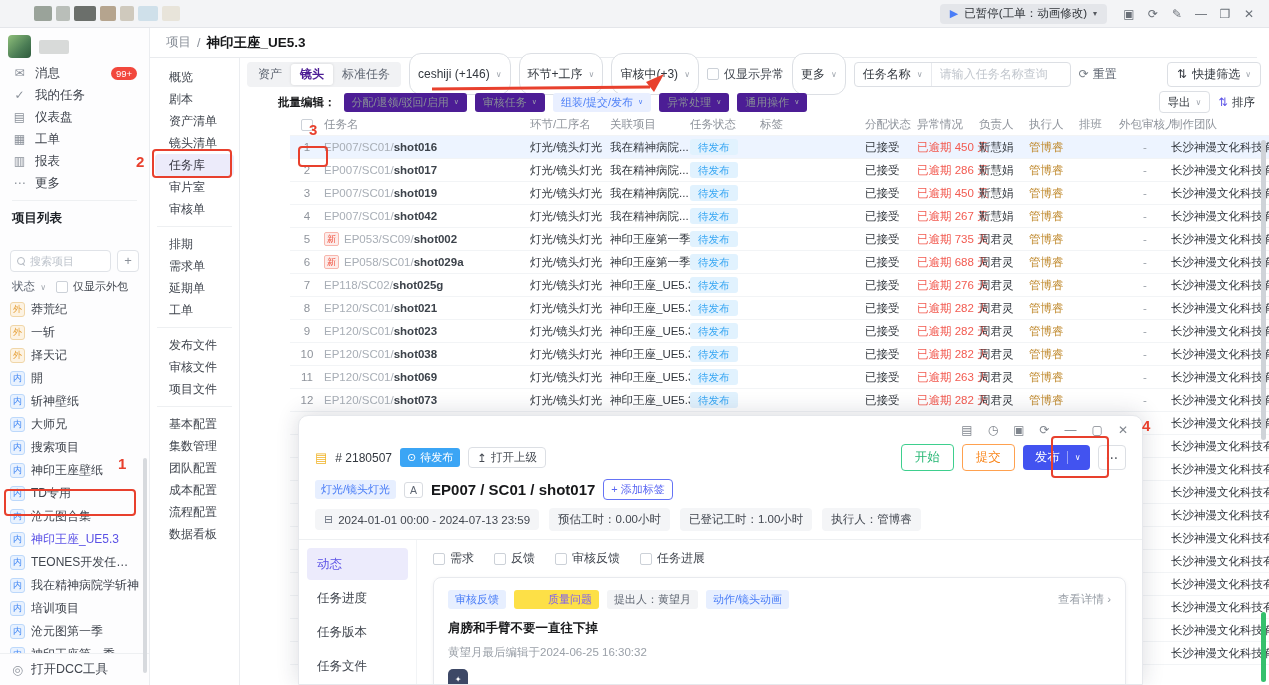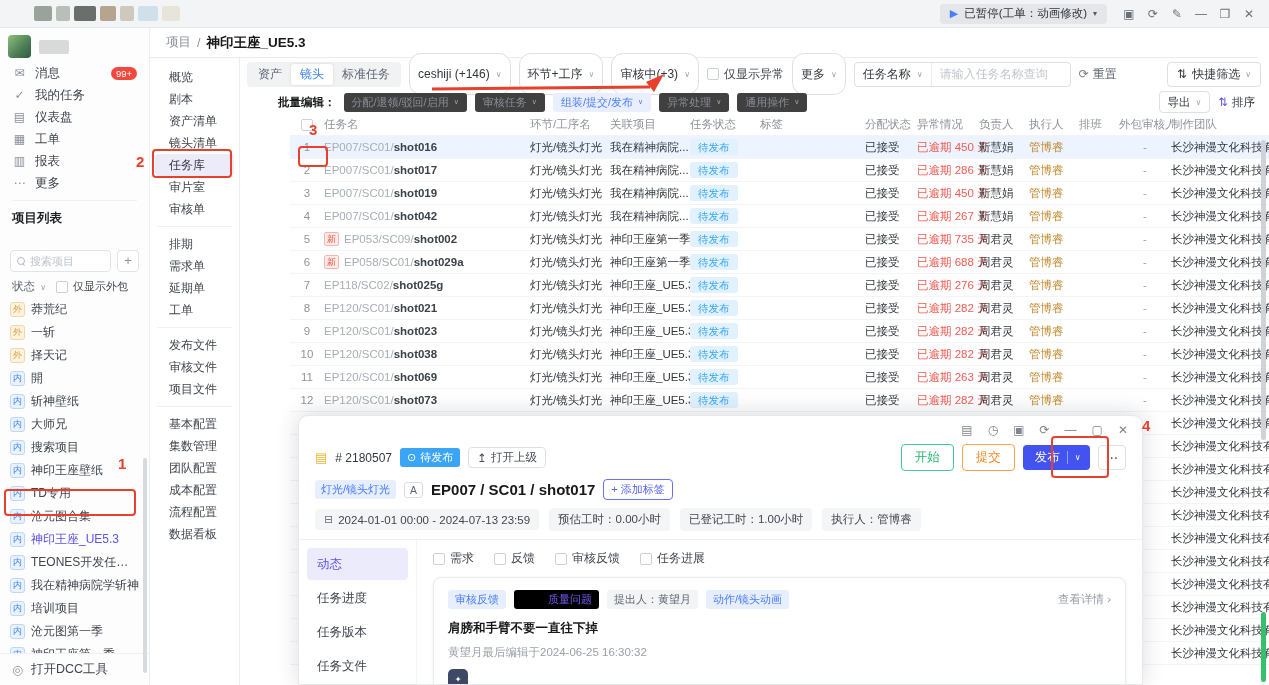--- a/index.html
+++ b/index.html
@@ -56,36 +56,36 @@
   .secnav-item { height:22px; display:flex; align-items:center; padding-left:14px; font-size:12px; color:#41464f; cursor:pointer; margin:0 5px; border-radius:4px; }
   .secnav-item.active { background:#ecebfa; color:#35343f; }
   .secnav-item.divided { margin-bottom:13px; position:relative; }
   .secnav-item.divided::after { content:""; position:absolute; left:2px; right:2px; bottom:-7px; border-bottom:1px solid #eef0f2; }
 
   
   .content { position:absolute; left:240px; top:58px; right:0; bottom:0; background:#fff; }
   .toolbar { height:30px; display:flex; align-items:center; gap:8px; padding:2px 8px 0 7px; }
   .seg { background:#f1f2f4; border-radius:4px; padding:2px; display:flex; }
   .seg-item { padding:2px 9px; font-size:12px; color:#5f6672; border-radius:3px; cursor:pointer; white-space:nowrap; }
-  .seg-item.active { background:#fff; color:#3b82f6; font-weight:normal; box-shadow:0 0 3px rgba(0,0,0,.12); }
+  .seg-item.active { background:#fff; color:#4c1d95; font-weight:bold; box-shadow:0 0 3px rgba(0,0,0,.12); }
   .dd { height:42px; border:1px solid #dcdfe4; border-radius:12px; background:#fff; display:flex; align-items:center; gap:6px; padding:0 8px; font-size:12px; color:#33383f; cursor:pointer; white-space:nowrap; }
   .caret { font-size:8px; color:#a0a6ae; }
   .chk-wrap { display:flex; align-items:center; gap:5px; font-size:12px; color:#41464f; cursor:pointer; white-space:nowrap; }
   .search-group { height:25px; border:1px solid #dcdfe4; border-radius:4px; display:flex; align-items:center; background:#fff; }
   .sg-select { display:flex; align-items:center; gap:6px; padding:0 8px; border-right:1px solid #e8eaee; font-size:12px; color:#33383f; height:100%; cursor:pointer; white-space:nowrap; }
   .search-group input { border:none; outline:none; width:138px; padding:0 8px; font-size:12px; }
   .search-group input::placeholder { color:#c1c6cd; }
   .reset { display:flex; align-items:center; gap:4px; font-size:12px; color:#5f6672; cursor:pointer; white-space:nowrap; }
   .reset .ricon { font-size:12px; color:#7b828a; }
   .tspacer { flex:1; }
   .quick-filter { height:25px; border:1px solid #dcdfe4; border-radius:4px; display:flex; align-items:center; gap:5px; padding:0 9px; font-size:12px; color:#33383f; background:#fff; cursor:pointer; white-space:nowrap; }
 
   .batchbar { height:26px; display:flex; align-items:center; gap:8px; padding:2px 8px 0 38px; }
   .batch-label { font-size:11.5px; color:#17181a; font-weight:bold; white-space:nowrap; }
-  .batch-chip { background:#404040; border-radius:3px; padding:2px 8px; font-size:11px; color:#878d96; display:flex; align-items:center; gap:5px; cursor:pointer; white-space:nowrap; }
+  .batch-chip { background:#4c1d95; border-radius:3px; padding:2px 8px; font-size:11px; color:#878d96; display:flex; align-items:center; gap:5px; cursor:pointer; white-space:nowrap; }
   .batch-chip .caret { font-size:7px; }
   .batch-chip.highlight { background:#e9efff; color:#4a7df7; }
   .batch-chip.highlight .caret { color:#4a7df7; }
   .export-btn { height:22px; border:1px solid #dcdfe4; border-radius:4px; background:#fff; display:flex; align-items:center; gap:5px; padding:0 8px; font-size:11.5px; color:#33383f; cursor:pointer; white-space:nowrap; }
   .sort-btn { display:flex; align-items:center; gap:4px; font-size:11.5px; color:#33383f; cursor:pointer; white-space:nowrap; margin-right:6px; }
 
   
   .table { margin-left:50px; }
   .trow { display:grid; grid-template-columns:34px 206px 80px 80px 70px 105px 52px 62px 50px 50px 40px 52px 1fr; align-items:center; height:23px; border-bottom:1px solid #f2f4f6; font-size:11.5px; color:#33383f; }
   .trow.head { color:#8f949c; font-size:11.5px; height:22px; }
@@ -134,21 +134,21 @@
   .m-tabs { width:118px; padding:8px 8px; border-right:1px solid #f2f4f6; }
   .m-tab { height:32px; display:flex; align-items:center; padding-left:10px; font-size:12.5px; color:#41464f; border-radius:4px; cursor:pointer; margin-bottom:2px; }
   .m-tab.active { background:#ecebfc; color:#5b52e6; }
   .m-content { flex:1; padding:10px 16px; }
   .m-filter-row { display:flex; align-items:center; gap:20px; }
   .m-filter { display:flex; align-items:center; gap:5px; font-size:12px; color:#41464f; cursor:pointer; }
   .fb-card { margin-top:10px; border:1px solid #e8eaee; border-radius:8px; padding:12px 14px; box-shadow:0 1px 4px rgba(30,40,60,.05); }
   .fb-badges { display:flex; align-items:center; gap:8px; }
   .fb-chip { border-radius:3px; font-size:11px; padding:2px 7px; white-space:nowrap; }
   .fb-chip.blue { background:#e7efff; color:#4a7df7; }
-  .fb-chip.purple { background:#000000; color:#7a5af5;padding-left:34px; }
+  .fb-chip.purple { background:#fde047; color:#7a5af5;padding-left:34px; }
   .fb-chip.gray { background:#f3f4f6; color:#5f6672; }
   .fb-detail { margin-left:auto; color:#9aa0a8; font-size:11.5px; cursor:pointer; white-space:nowrap; }
   .fb-text { margin-top:11px; font-size:12.5px; color:#17181a; font-weight:bold; }
   .fb-edited { margin-top:8px; font-size:11.5px; color:#9aa0a8; }
   .fb-sticker { margin-top:9px; width:20px; height:20px; border-radius:5px; background:#3d4866; color:#fff; font-size:8px; display:flex; align-items:center; justify-content:center; }
 
   
   .ann-box { position:absolute; border:2px solid #e8402d; border-radius:4px; z-index:40; pointer-events:none; }
   .ann-num { position:absolute; color:#e8402d; font-size:15px; font-weight:bold; z-index:40; pointer-events:none; }
   .ann-arrow { position:absolute; z-index:40; pointer-events:none; }

